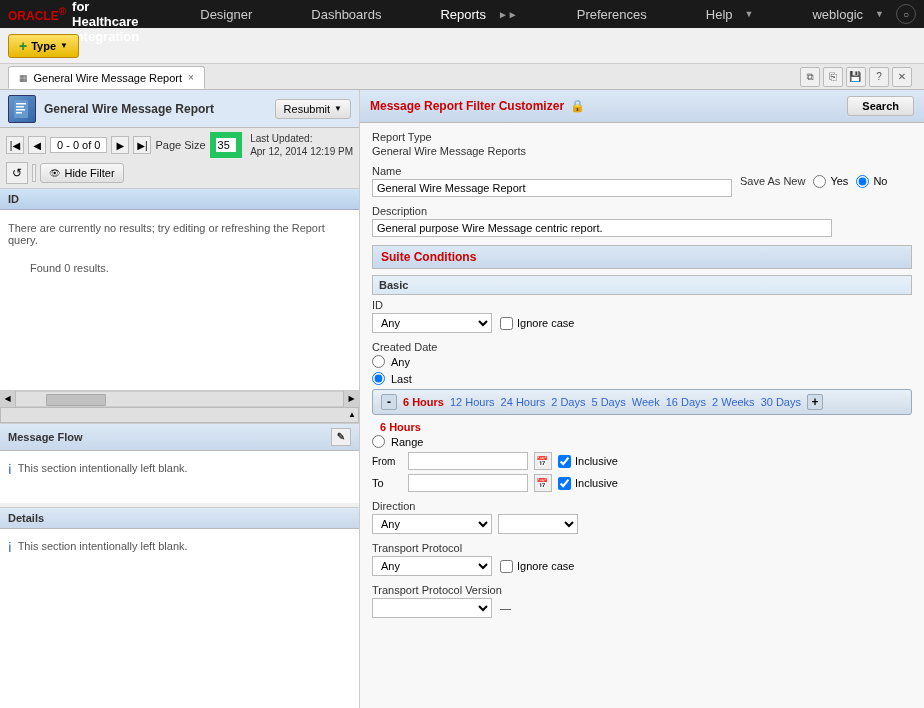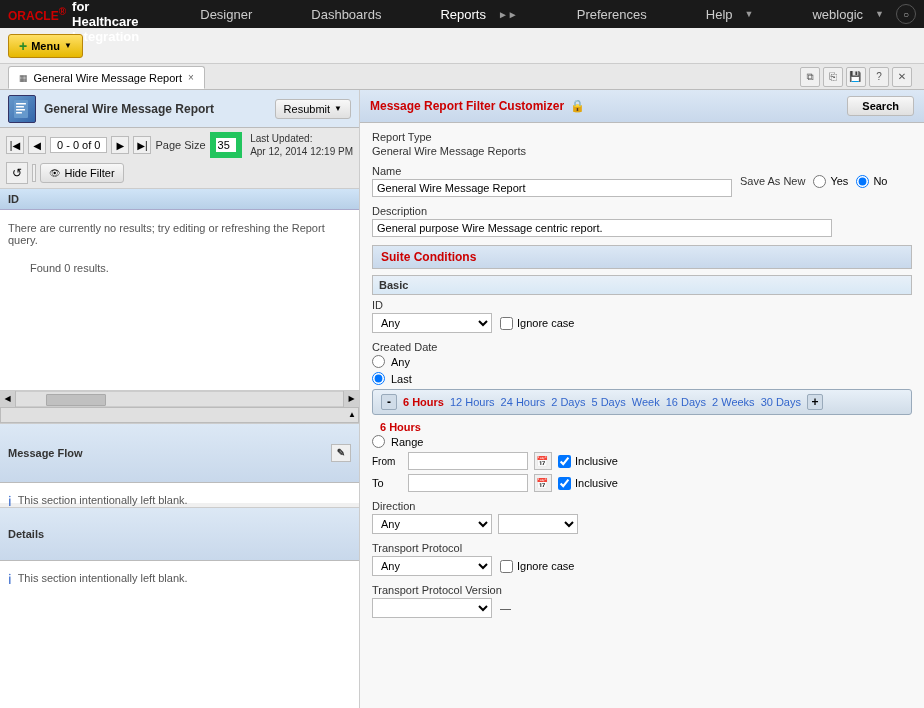--- a/index.html
+++ b/index.html
@@ -249,21 +249,21 @@
     .h-scroll-right { width: 16px; height: 16px; background: #d0d0d0; border-left: 1px solid #bbb; display: flex; align-items: center; justify-content: center; font-size: 8px; cursor: pointer; }
 
     
     .section-panel {
       background: white;
       border-top: 1px solid #ccc;
     }
     .section-header {
       background: linear-gradient(to bottom, #dce8f5, #c8d8eb);
       border-bottom: 1px solid #bbb;
-      padding: 20px 8px;
+      padding: 4px 8px;
       font-weight: bold;
       font-size: 11px;
       color: #333;
       display: flex;
       align-items: center;
       gap: 6px;
     }
     .section-edit-btn {
       margin-left: auto;
       border: 1px solid #bbb;
@@ -482,21 +482,21 @@
     <span style="color:#999;font-size:9px;">▼</span>
     <a class="nav-link">weblogic</a>
     <span style="color:#999;font-size:9px;">▼</span>
     <span style="width:20px;height:20px;border:1px solid #555;border-radius:50%;display:flex;align-items:center;justify-content:center;color:#aaa;font-size:10px;">○</span>
   </div>
 </div>
 
 <div class="toolbar">
   <button class="menu-btn">
     <span class="plus">+</span>
-    <span>Menu</span>
+    <span>Type</span>
     <span style="font-size:8px;">▼</span>
   </button>
 </div>
 
 <div class="tab-bar">
   <div class="tab active">
     <span style="font-size:9px;color:#555;">▦</span>
     <span>General Wire Message Report</span>
     <span class="close">×</span>
   </div>

